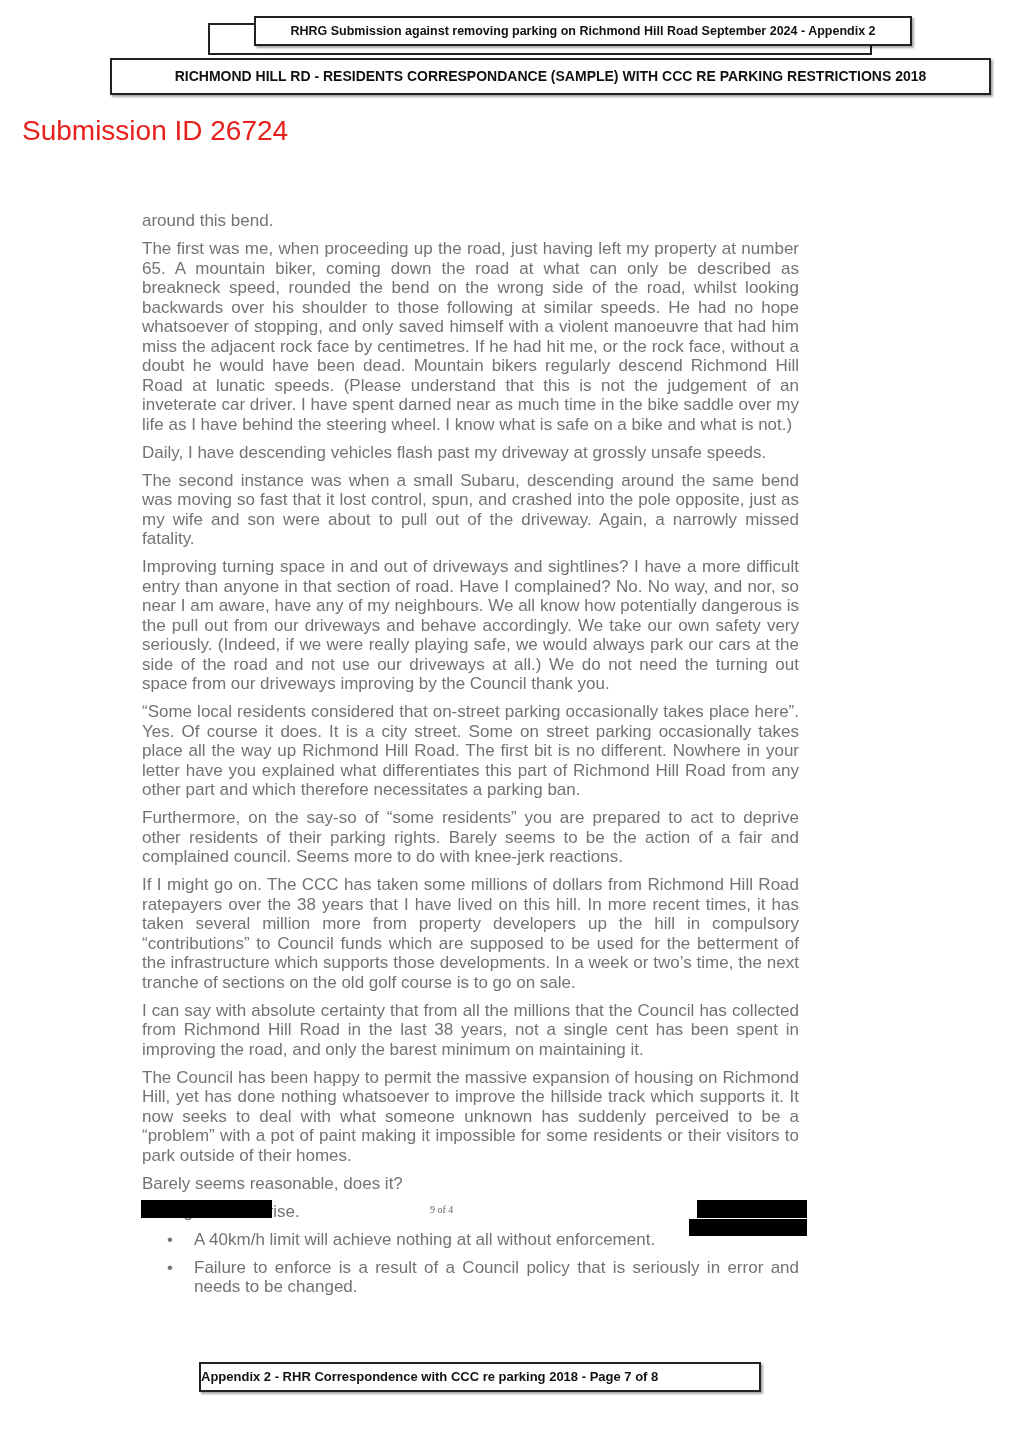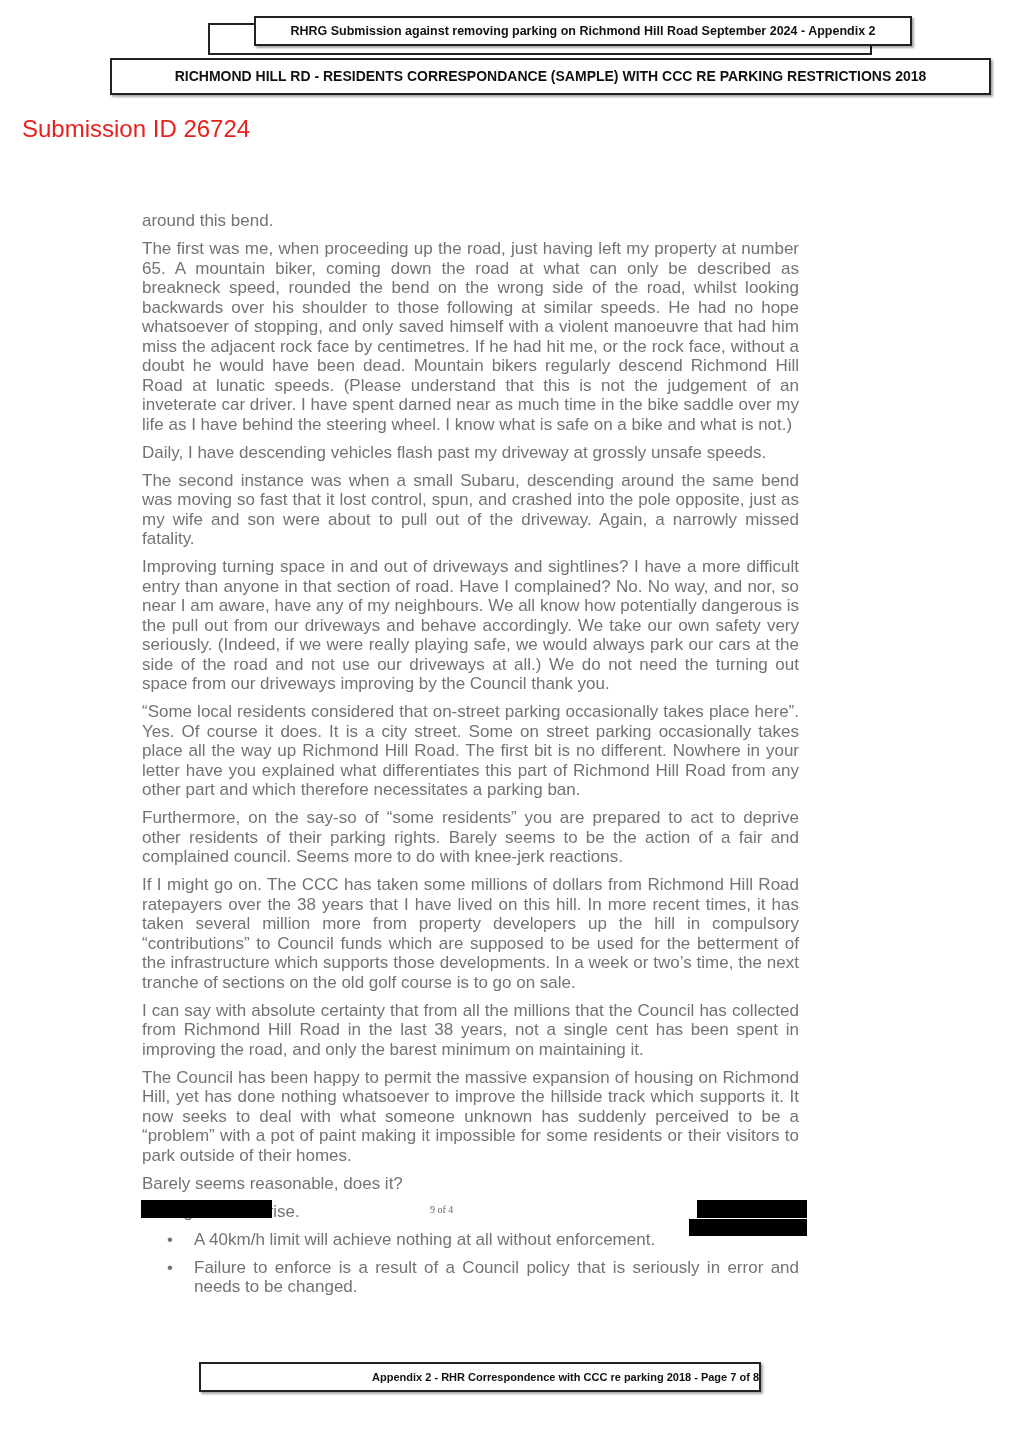--- a/index.html
+++ b/index.html
@@ -1,29 +1,29 @@
 <!DOCTYPE html>
 <html><head>
   <meta charset="utf-8">
   <style>
     html, body { margin: 0; padding: 0; background: #ffffff; }
     body { width: 1012px; height: 1433px; position: relative; overflow: hidden; font-family: "Liberation Sans", sans-serif; color: #222; }
     .back-box { position: absolute; left: 208px; top: 23px; width: 660px; height: 28px; border: 2px solid #222; border-top: 2px solid #222; background: #fff; }
     .hdr-box { position: absolute; background: #fff; border: 2px solid #222; box-shadow: 2px 2px 2px rgba(0,0,0,0.35); text-align: center; font-weight: bold; color: #111; margin-left: 24px; }
     .hdr1 { left: 230px; top: 16px; width: 654px; height: 26px; line-height: 26px; font-size: 12.5px; }
     .hdr2 { left: 86px; top: 58px; width: 877px; height: 33px; line-height: 33px; font-size: 14px; }
-    .submission-id { position: absolute; left: 22px; top: 115px; font-size: 24px; color: #e8201c; }
+    .submission-id { position: absolute; left: 22px; top: 115px; font-size: 28px; color: #e8201c; }
     .doc-body { position: absolute; left: 142px; top: 211px; width: 657px; font-family: "Liberation Sans", sans-serif; font-size: 17px; line-height: 19.5px; color: #737373; }
     .doc-body p { margin: 0 0 8.5px 0; text-align: justify; }
     .doc-body ul { margin: 0; padding-left: 52px; list-style: none; }
     .doc-body li { position: relative; margin-bottom: 8.5px; text-align: justify; }
     .doc-body li .bullet { position: absolute; left: -27px; top: 0; }
     .redact { position: absolute; background: #000; }
     .page-num { position: absolute; left: 430px; top: 1204px; font-family: "Liberation Serif", serif; font-size: 10px; color: #666; }
-    .footer-box { position: absolute; left: 199px; top: 1362px; width: 558px; height: 26px; line-height: 26px; border: 2px solid #222; box-shadow: 2px 2px 2px rgba(0,0,0,0.35); background: #fff; text-align: right; font-weight: bold; font-size: 11px; color: #111; }
+    .footer-box { position: absolute; left: 199px; top: 1362px; width: 558px; height: 26px; line-height: 26px; border: 2px solid #222; box-shadow: 2px 2px 2px rgba(0,0,0,0.35); background: #fff; text-align: left; font-weight: bold; font-size: 13px; color: #111; }
   </style>
 </head>
 <body>
 
 <div class="back-box"></div>
 <div class="hdr-box hdr1">
   <span>RHRG Submission against removing parking on Richmond Hill Road September 2024 - Appendix 2</span>
 </div>
 <div class="hdr-box hdr2">
   <span>RICHMOND HILL RD - RESIDENTS CORRESPONDANCE (SAMPLE) WITH CCC RE PARKING RESTRICTIONS 2018</span>

